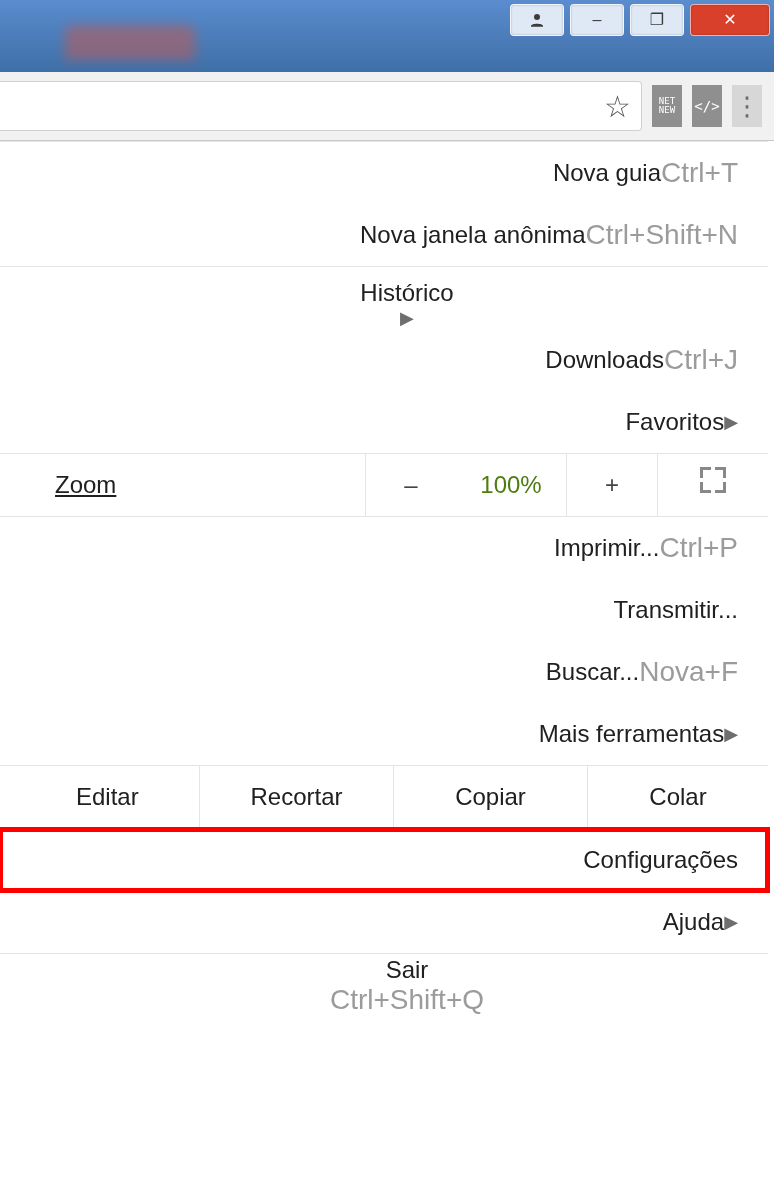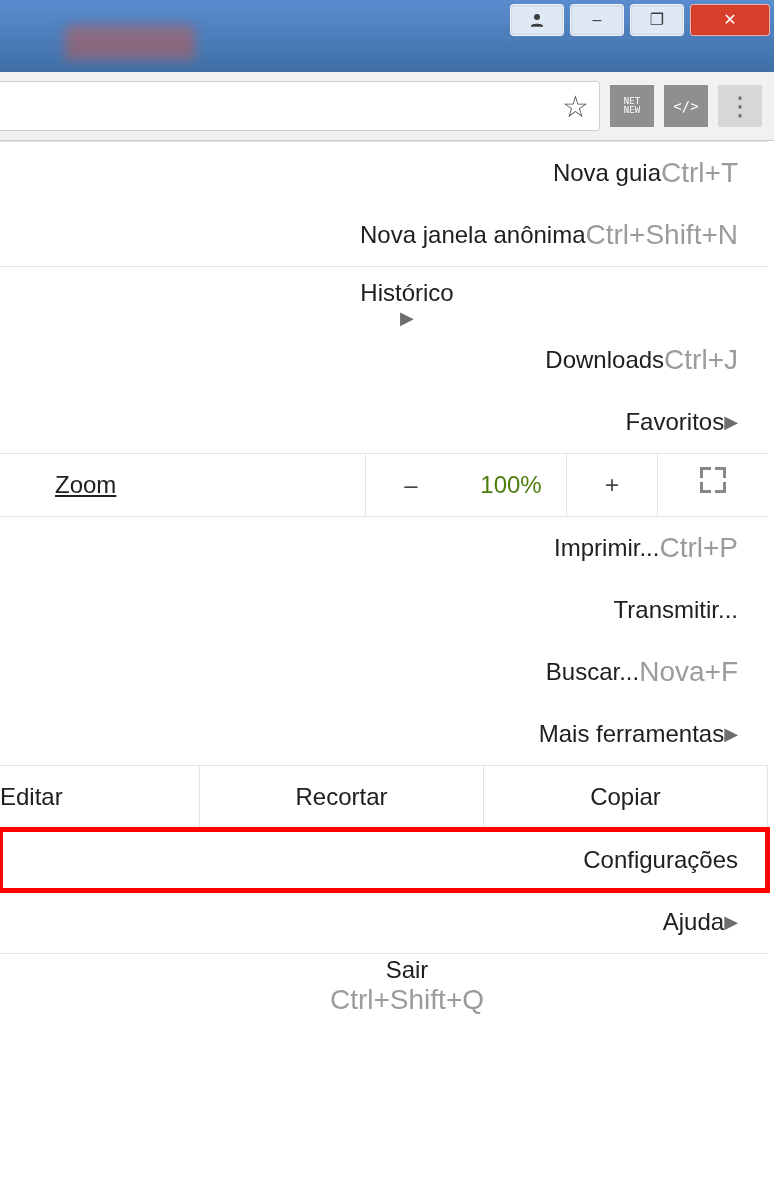--- a/index.html
+++ b/index.html
@@ -72,21 +72,21 @@
     background: #fff;
     border: 1px solid #d0d0d0;
     border-left: none;
     display: flex;
     align-items: center;
     justify-content: flex-end;
     padding-right: 10px;
     border-radius: 0 4px 4px 0;
   }
   .tool-icon {
-    width: 44px;
+    width: 30px;
     height: 42px;
     background: #8f8f8f;
     display: flex;
     align-items: center;
     justify-content: center;
     color: #fff;
     font-size: 14px;
     font-family: monospace;
   }
   .tool-icon.menu {
@@ -136,21 +136,21 @@
     display: flex;
     border-top: 1px solid #e4e4e4;
     border-bottom: 1px solid #e4e4e4;
   }
   .edit-cell {
     height: 62px;
     line-height: 62px;
     border-right: 1px solid #e4e4e4;
     text-align: center;
   }
-  .edit-cell.first { width: 200px; text-align:left; box-sizing:border-box;}
+  .edit-cell.first { width: 200px; text-align:left; padding-left:76px; box-sizing:border-box;}
   .edit-cell.mid  { flex:1; }
   .edit-cell.last { width: 180px; border-right:none;}
   .highlight {
     outline: 5px solid #ff0000;
     outline-offset: -3px;
   }
   .fullscreen-icon {
     display:inline-block;
     width: 26px; height: 26px;
     position: relative;
@@ -249,20 +249,21 @@
   </div>
   <div class="row">
     <span>Mais ferramentas</span>
     <span class="arrow">▶</span>
   </div>
 
   <div class="edit-row">
     <div class="edit-cell first">Editar</div>
     <div class="edit-cell mid">Recortar</div>
     <div class="edit-cell mid">Copiar</div>
+    <div class="edit-cell last">Colar</div>
   </div>
 
   <div class="row highlight">
     <span>Configurações</span>
   </div>
   <div class="row">
     <span>Ajuda</span>
     <span class="arrow">▶</span>
   </div>
 

